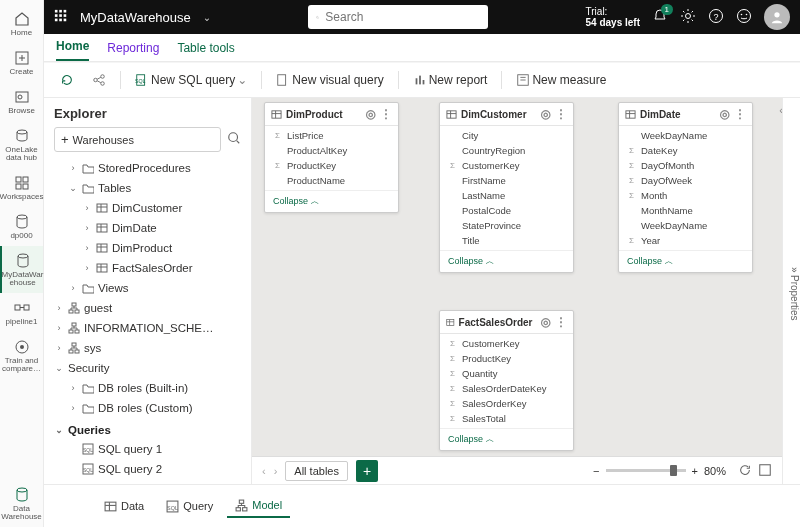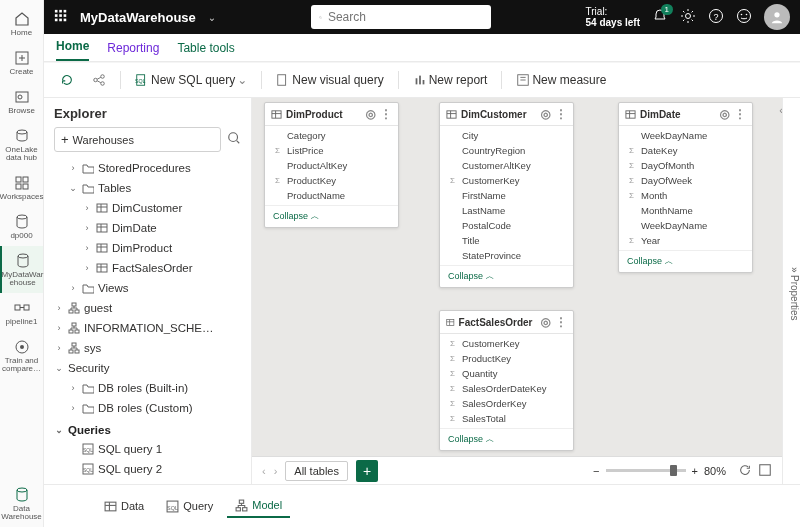--- a/index.html
+++ b/index.html
@@ -6,21 +6,21 @@
 body{background:#fff;font-size:12px;color:#323130;width:800px;height:527px;overflow:hidden;display:flex}
 .nav-rail{width:44px;background:#fafafa;border-right:1px solid #eaeaea;display:flex;flex-direction:column;align-items:center;padding-top:4px}
 .nav-rail .nav-item{display:flex;flex-direction:column;align-items:center;padding:6px 0;cursor:pointer;gap:1px;width:100%}
 .nav-rail .nav-item.sel{background:#edf6f0;border-left:2px solid #0b6a47}
 .nav-rail .nav-item span{font-size:8px;color:#555;text-align:center;line-height:1}
 .nav-rail svg{width:18px;height:18px}
 .nav-rail .spacer{flex:1}
 .main{flex:1;display:flex;flex-direction:column;min-width:0}
 .topbar{height:34px;background:#111;display:flex;align-items:center;padding:0 10px;gap:12px;color:#fff}
 .topbar .waffle svg{width:14px;height:14px}
-.topbar .title{font-size:13px;font-weight:700}
+.topbar .title{font-size:13px;font-weight:400}
 .topbar .chev{font-size:10px;color:#ccc}
 .topbar .spacer{flex:1}
 .search-box{display:flex;align-items:center;background:#fff;border-radius:3px;height:24px;width:180px;padding:0 8px;gap:6px}
 .search-box input{border:none;outline:none;font-size:12px;flex:1;color:#666}
 .search-box svg{width:13px;height:13px}
 .trial{display:flex;flex-direction:column;align-items:flex-start;font-size:10px;line-height:1.1}
 .ticon{position:relative;cursor:pointer}
 .ticon svg{width:16px;height:16px}
 .ticon .badge{position:absolute;top:-4px;right:-5px;background:#12805c;color:#fff;font-size:8px;border-radius:7px;padding:1px 4px}
 .avatar{width:26px;height:26px;border-radius:50%;background:#bbb;display:flex;align-items:center;justify-content:center}
@@ -445,24 +445,20 @@
                 <line x1="1" y1="5" x2="11" y2="5" stroke="#666"></line>
                 <line x1="5" y1="2" x2="5" y2="10" stroke="#666"></line>
               </svg>
               <span>DimProduct</span>
               <span class="sp"></span>
               <span class="dot">◎</span>
               <span class="dot">⋮</span>
             </div>
             <div class="cbody">
               <div class="fld">
-                <span class="sig"></span>
-                <span>Category</span>
-              </div>
-              <div class="fld">
                 <span class="sig">Σ</span>
                 <span>ListPrice</span>
               </div>
               <div class="fld">
                 <span class="sig"></span>
                 <span>ProductAltKey</span>
               </div>
               <div class="fld">
                 <span class="sig">Σ</span>
                 <span>ProductKey</span>
@@ -489,46 +485,42 @@
             <div class="cbody">
               <div class="fld">
                 <span class="sig"></span>
                 <span>City</span>
               </div>
               <div class="fld">
                 <span class="sig"></span>
                 <span>CountryRegion</span>
               </div>
               <div class="fld">
-                <span class="sig"></span>
-                <span>CustomerAltKey</span>
-              </div>
-              <div class="fld">
                 <span class="sig">Σ</span>
                 <span>CustomerKey</span>
               </div>
               <div class="fld">
                 <span class="sig"></span>
                 <span>FirstName</span>
               </div>
               <div class="fld">
                 <span class="sig"></span>
                 <span>LastName</span>
               </div>
               <div class="fld">
                 <span class="sig"></span>
                 <span>PostalCode</span>
               </div>
               <div class="fld">
                 <span class="sig"></span>
+                <span>StateProvince</span>
+              </div>
+              <div class="fld">
+                <span class="sig"></span>
                 <span>Title</span>
-              </div>
-              <div class="fld">
-                <span class="sig"></span>
-                <span>StateProvince</span>
               </div>
             </div>
             <div class="cfoot">Collapse ︿</div>
           </div>
           <div class="card" style="left: 366px; top: 4px;">
             <div class="chead">
               <svg viewBox="0 0 12 12">
                 <rect x="1" y="2" width="10" height="8" fill="none" stroke="#666"></rect>
                 <line x1="1" y1="5" x2="11" y2="5" stroke="#666"></line>
                 <line x1="5" y1="2" x2="5" y2="10" stroke="#666"></line>

